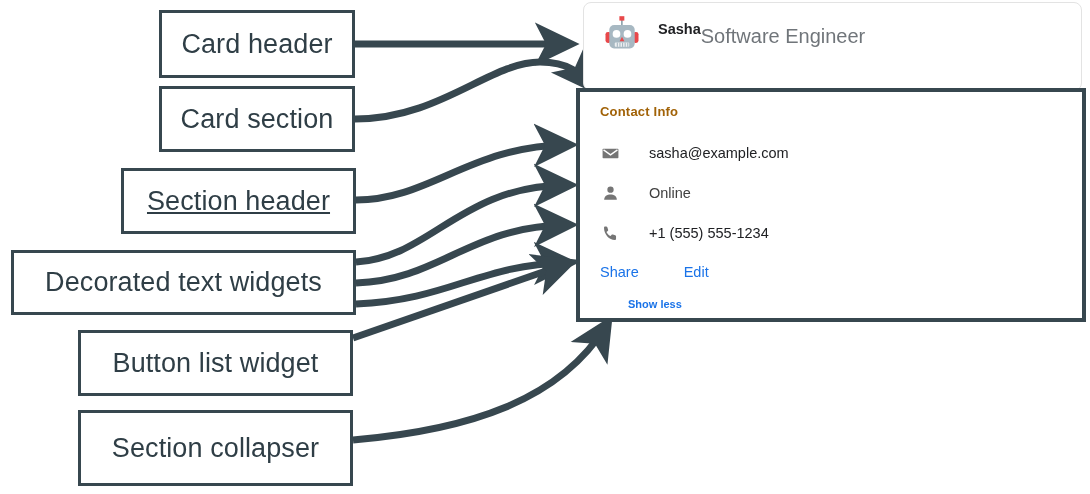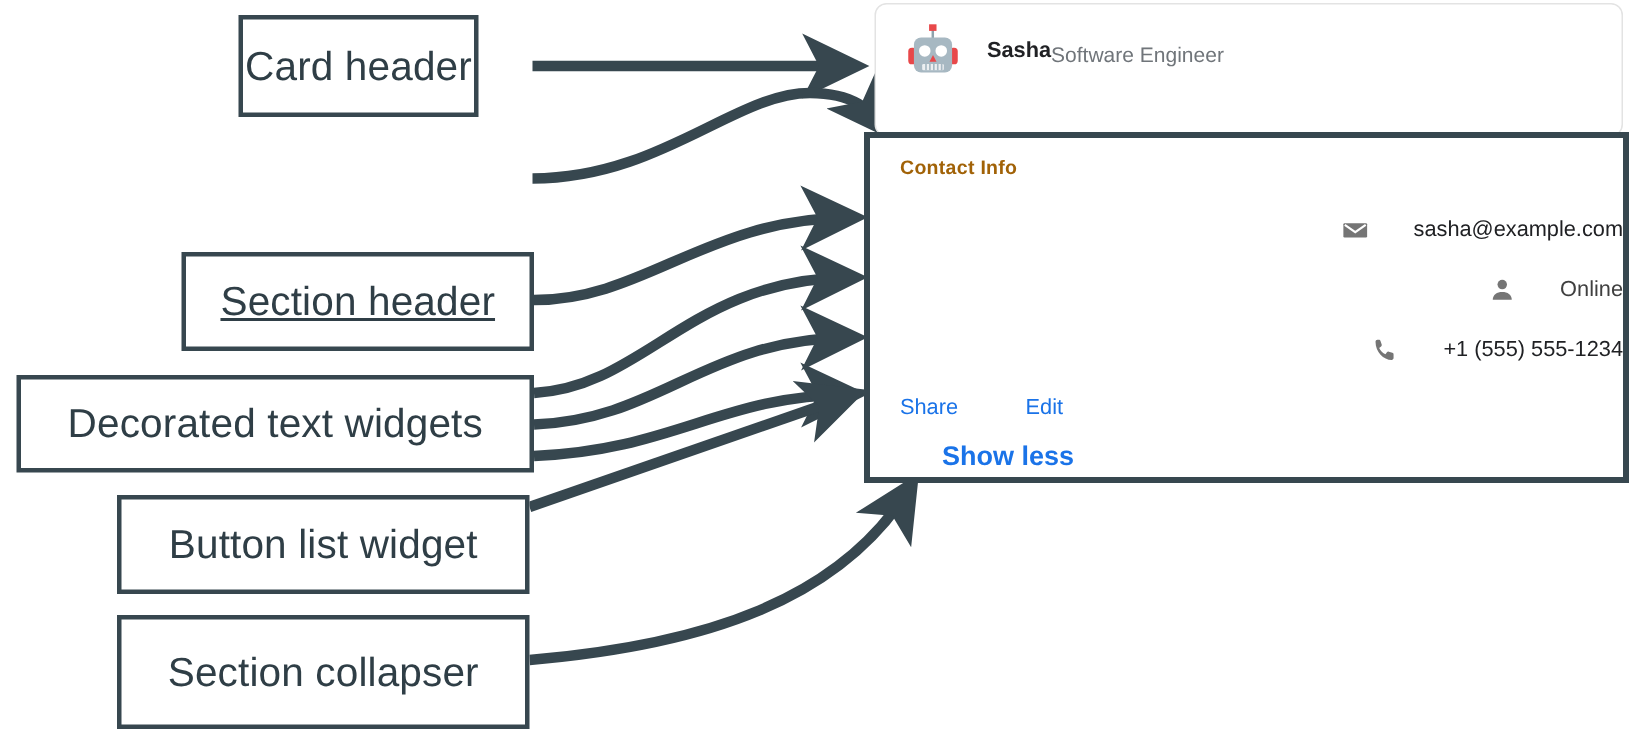--- a/index.html
+++ b/index.html
@@ -73,21 +73,21 @@
     display: flex;
     justify-content: center;
   }
   .card-title {
     font-size: 14.5px;
     font-weight: bold;
     color: #202124;
     line-height: 1.35;
   }
   .card-subtitle {
-    font-size: 14px;
+    font-size: 20px;
     color: #70757a;
     line-height: 1.6;
   }
 
   
   #section {
     position: absolute;
     left: 576px;
     top: 88px;
     width: 510px;
@@ -104,21 +104,20 @@
     font-size: 13px;
     font-weight: bold;
     color: #a16207;
     letter-spacing: 0.2px;
     margin-bottom: 14px;
   }
   .row {
     display: flex;
     align-items: center;
     height: 40px;
-    justify-content: flex-end;
   }
   .row-icon {
     width: 20px;
     height: 20px;
     flex: 0 0 20px;
     margin-right: 29px;
     display: flex;
     align-items: center;
     justify-content: center;
   }
@@ -141,21 +140,21 @@
     cursor: pointer;
     margin-right: 45px;
   }
   .collapser-row {
     display: flex;
     align-items: center;
     height: 30px;
     padding-left: 28px;
   }
   .collapser {
-    font-size: 18px;
+    font-size: 11px;
     font-weight: bold;
     color: #1a73e8;
     cursor: pointer;
   }
 </style>
 </head>
 <body>
 
 <div id="root">
 
@@ -176,24 +175,27 @@
 
     <path d="M 356,283 C 440,280 470,226 566,225" fill="none" stroke="#37474f" stroke-width="7" marker-end="url(#ah)"></path>
 
     <path d="M 356,304 C 450,300 480,264 566,263" fill="none" stroke="#37474f" stroke-width="7" marker-end="url(#ah)"></path>
 
     <path d="M 353,338 L 566,264" fill="none" stroke="#37474f" stroke-width="7" marker-end="url(#ah)"></path>
 
     <path d="M 353,440 C 470,430 560,400 606,326" fill="none" stroke="#37474f" stroke-width="7" marker-end="url(#ah)"></path>
   </svg>
 
-  <div class="anno-box" style="left:159px; top:10px; width:160px; height:68px;">
+  <div class="anno-box" style="left:159px; top:10px; width:196px; height:68px;">
     <span>Card header</span>
   </div>
 
+  <div class="anno-box" style="left:159px; top:86px; width:196px; height:66px;">
+    <span>Card section</span>
+  </div>
 
   <div class="anno-box" style="left:121px; top:168px; width:235px; height:66px;text-decoration:underline;">
     <span>Section header</span>
   </div>
 
   <div class="anno-box" style="left:11px; top:250px; width:345px; height:65px;">
     <span>Decorated text widgets</span>
   </div>
 
   <div class="anno-box" style="left:78px; top:330px; width:275px; height:66px;">

